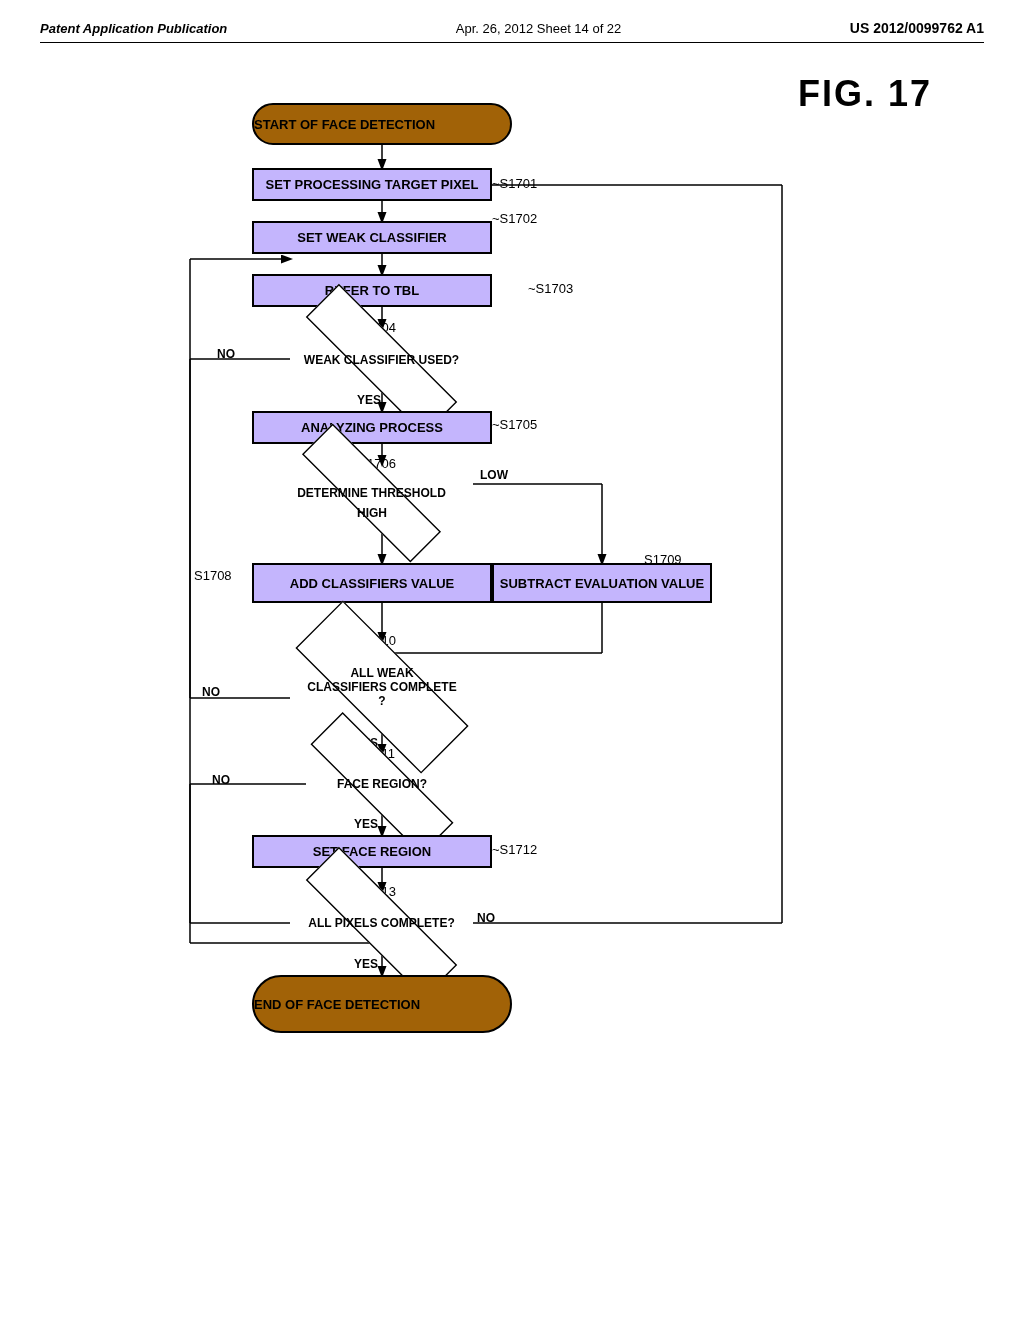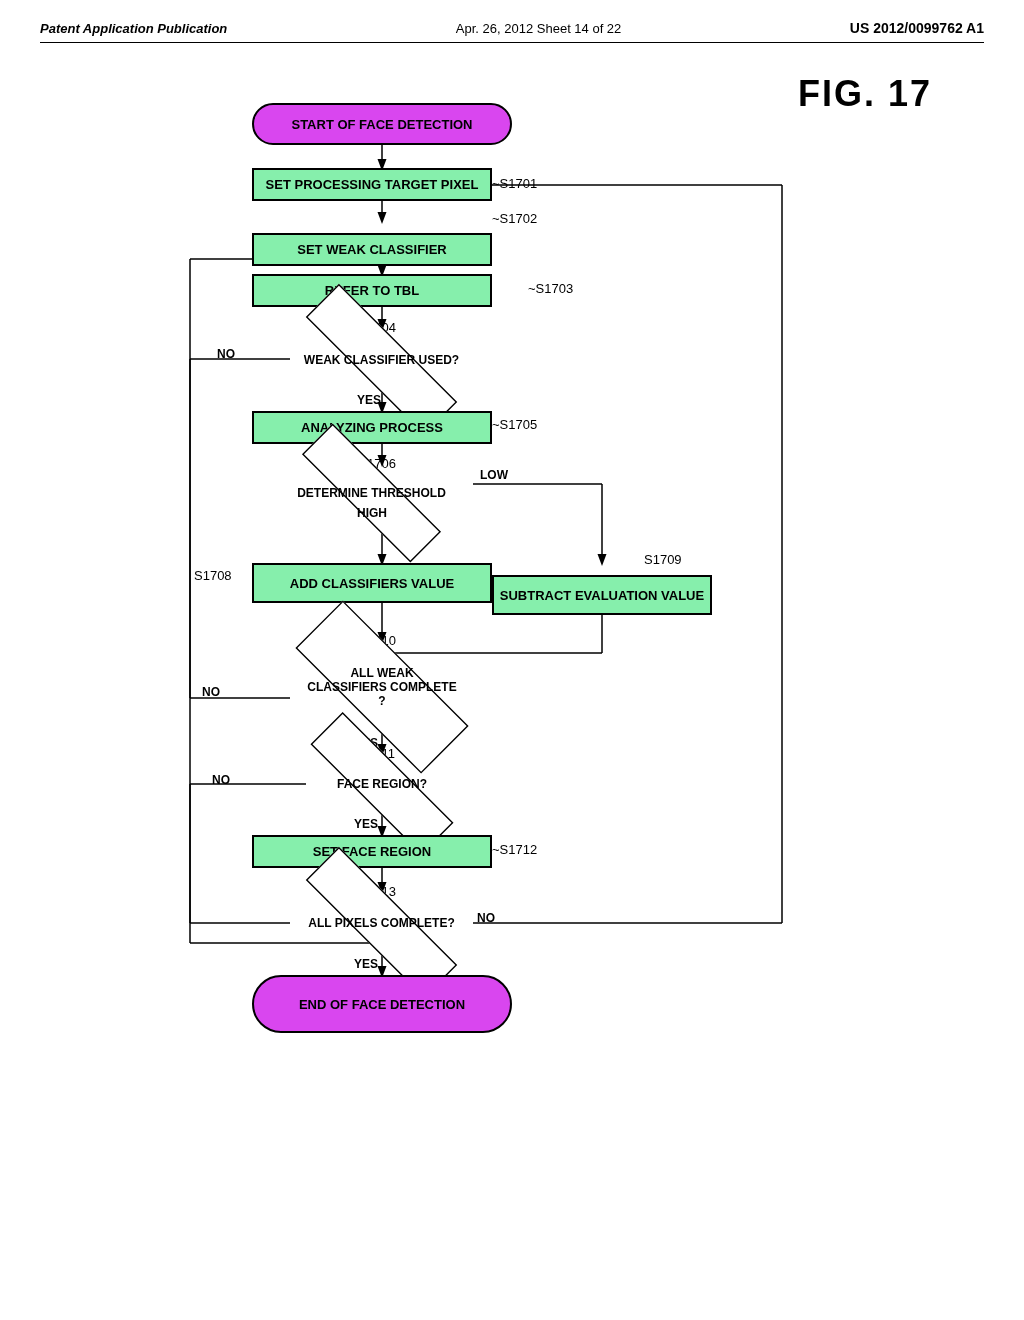--- a/index.html
+++ b/index.html
@@ -62,34 +62,34 @@
     
     .flow-box {
       position: absolute;
       border: 2px solid #000;
       display: flex;
       align-items: center;
       justify-content: center;
       text-align: center;
       font-size: 13px;
       font-weight: bold;
-      background: #86efac;
+      background: #c4b5fd;
     }
 
     .flow-rounded {
       position: absolute;
       border: 2px solid #000;
       border-radius: 50px;
       display: flex;
       align-items: center;
-      justify-content: center;
+      justify-content: flex-start;
       text-align: center;
       font-size: 13px;
       font-weight: bold;
-      background: #d946ef;
+      background: #a16207;
     }
 
     .flow-diamond {
       position: absolute;
       display: flex;
       align-items: center;
       justify-content: center;
       text-align: center;
       font-size: 12px;
       font-weight: bold;
@@ -207,21 +207,21 @@
     </div>
 
     <div class="step-label" style="left:420px; top:103px;">~S1701</div>
 
     <div class="flow-box" style="left:180px; top:95px; width:240px; height:33px;">
       <span>SET PROCESSING TARGET PIXEL</span>
     </div>
 
     <div class="step-label" style="left:420px; top:138px;">~S1702</div>
 
-    <div class="flow-box" style="left:180px; top:148px; width:240px; height:33px;margin-top:12px;">
+    <div class="flow-box" style="left:180px; top:148px; width:240px; height:33px;">
       <span>SET WEAK CLASSIFIER</span>
     </div>
 
     <div class="step-label" style="left:420px; top:208px;padding-left:36px;">~S1703</div>
 
     <div class="flow-box" style="left:180px; top:201px; width:240px; height:33px;">
       <span>REFER TO TBL</span>
     </div>
 
     <div class="step-label" style="left:282px; top:247px;">-S1704</div>
@@ -251,21 +251,21 @@
     </div>
 
     <div class="arrow-label" style="left:285px; top:433px;">HIGH</div>
 
     <div class="step-label" style="left:122px; top:495px;">S1708</div>
 
     <div class="flow-box" style="left:180px; top:490px; width:240px; height:40px;">
       <span>ADD CLASSIFIERS VALUE</span>
     </div>
 
-    <div class="flow-box" style="left:420px; top:490px; width:220px; height:40px;margin-top:12px;">
+    <div class="flow-box" style="left:420px; top:490px; width:220px; height:40px;">
       <span>SUBTRACT EVALUATION VALUE</span>
     </div>
 
     <div class="step-label" style="left:282px; top:560px;">-S1710</div>
 
     <div class="flow-diamond" style="left:185px; top:568px; width:250px; height:92px;align-items:center;">
       <span style="white-space: pre-line;">ALL WEAK
 CLASSIFIERS COMPLETE
 ?</span>
     </div>

